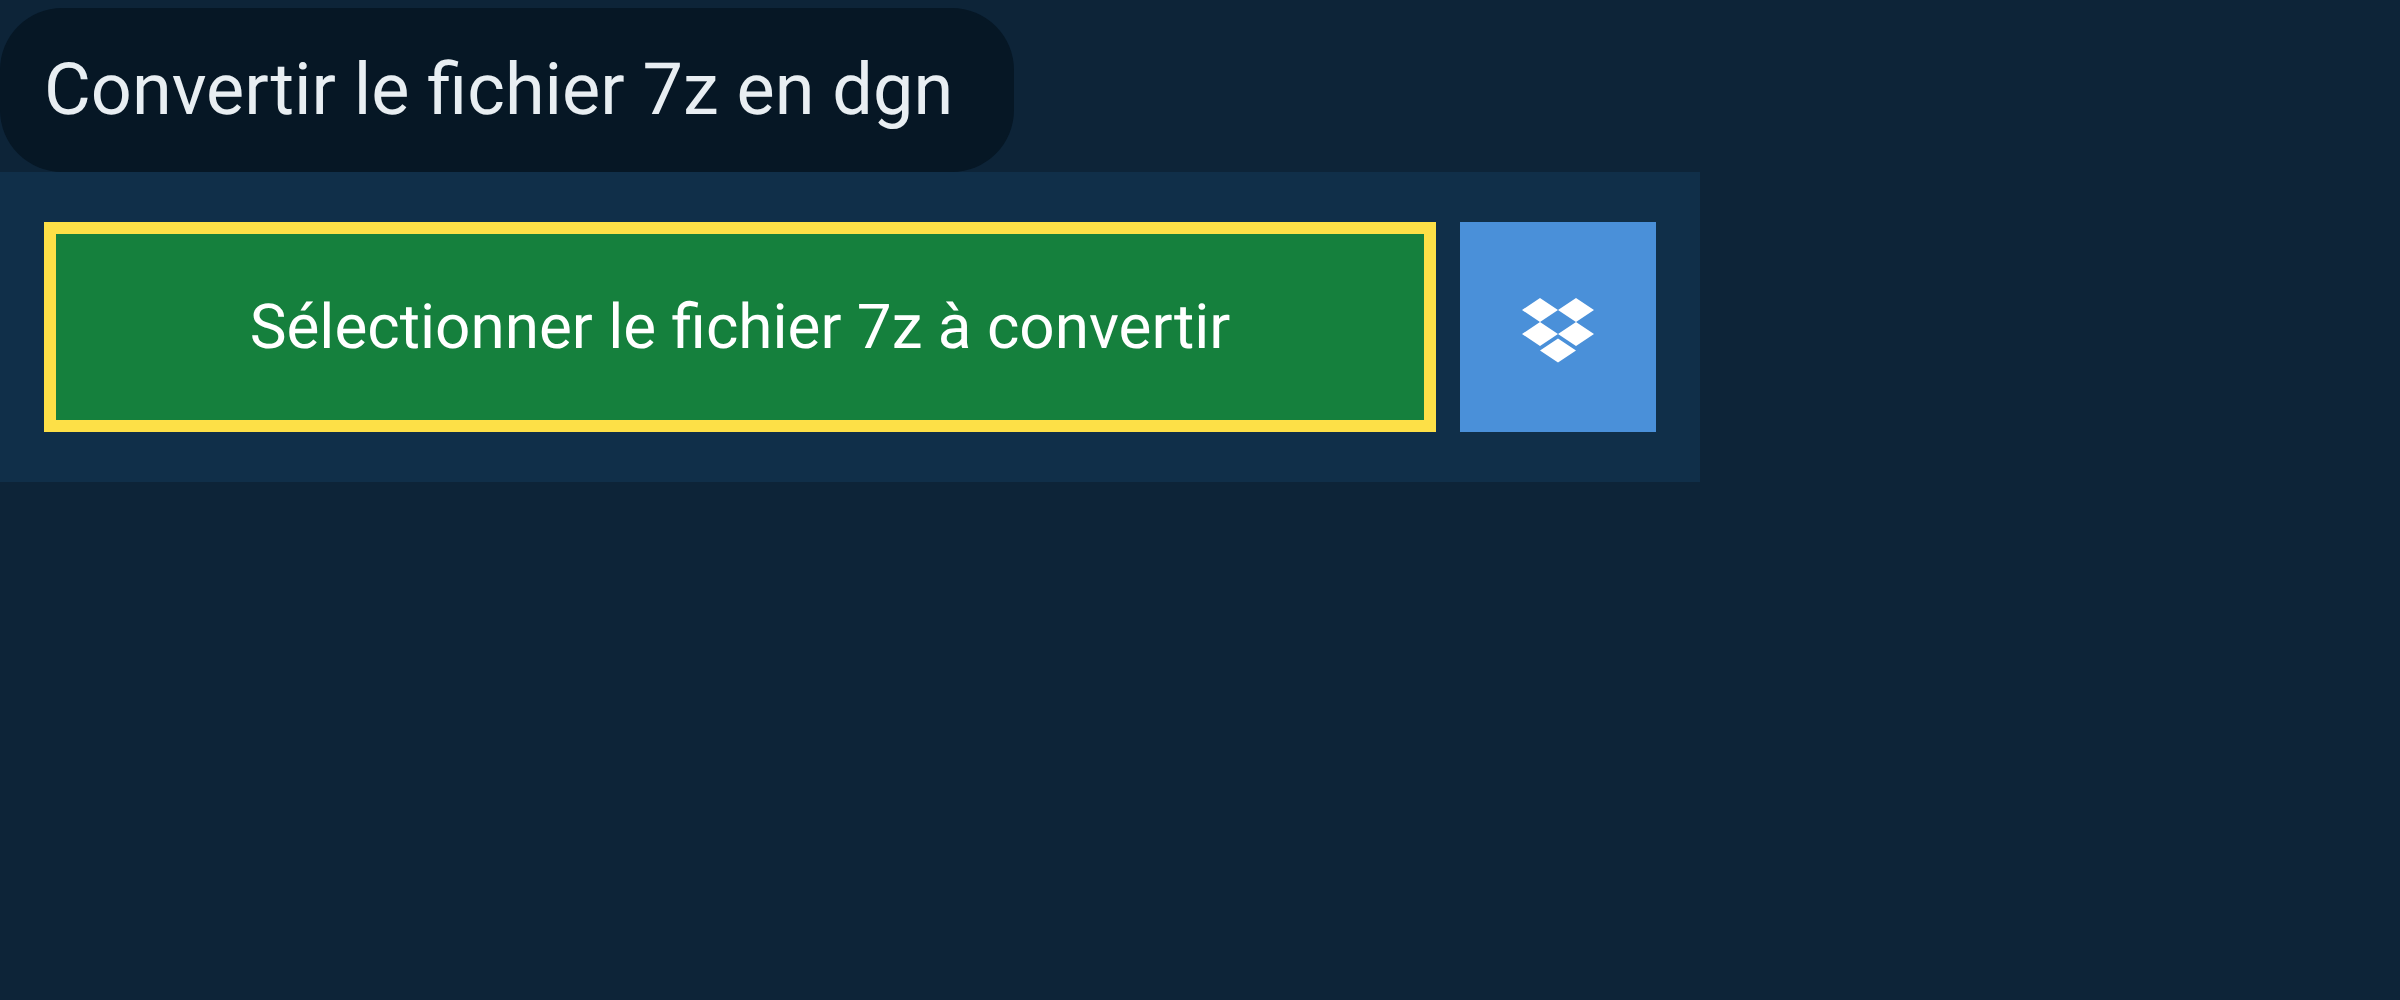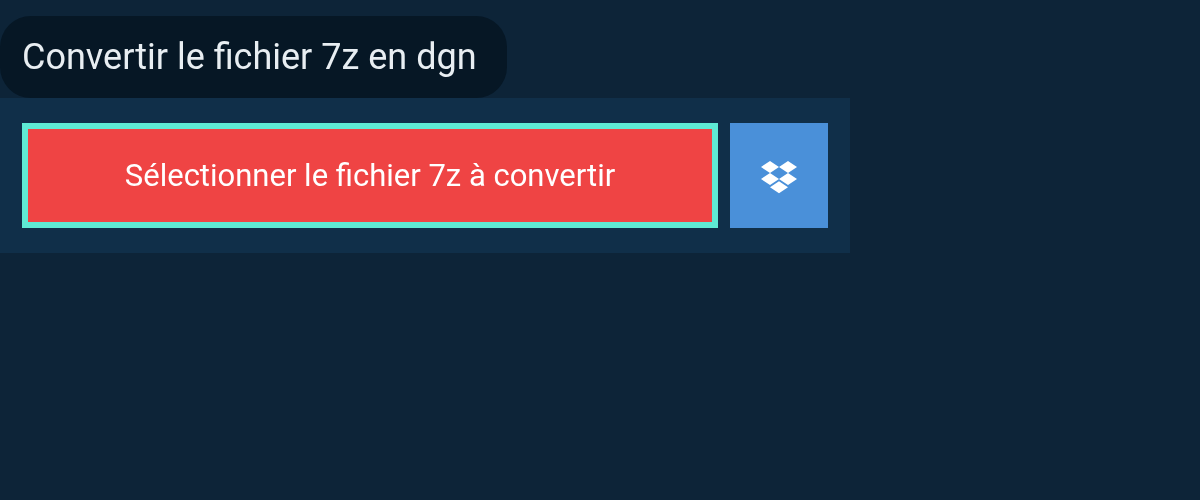--- a/index.html
+++ b/index.html
@@ -11,41 +11,41 @@
       width: 1200px;
       height: 500px;
       background-color: #0d2438;
       font-family: -apple-system, BlinkMacSystemFont, "Segoe UI", Roboto, Helvetica, Arial, sans-serif;
       overflow: hidden;
     }
     .header-tab {
       display: inline-block;
       background-color: #061725;
       padding: 20px 30px 20px 22px;
-      margin-top: 16px;
+      margin-top: 4px;
       border-radius: 31px;
     }
     .header-title {
       color: #e8eef2;
       font-size: 36px;
       font-weight: 400;
     }
     .upload-panel {
       background-color: #102f49;
       margin-top: 0;
       padding: 25px 22px;
       display: flex;
       gap: 12px;
       align-items: stretch;
       width: 850px;
     }
     .select-file-button {
       flex: 1;
-      background-color: #ef4444;
-      border: 6px solid #5eead4;
+      background-color: #15803d;
+      border: 6px solid #fde047;
       color: #ffffff;
       font-size: 31px;
       font-weight: 400;
       padding: 28px 20px;
       text-align: center;
       cursor: pointer;
       display: flex;
       align-items: center;
       justify-content: center;
     }

